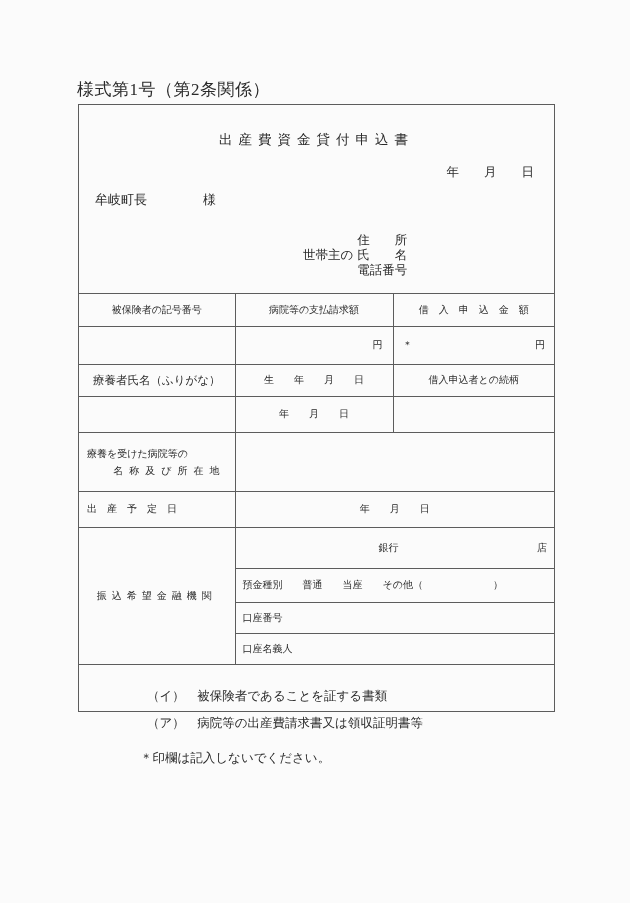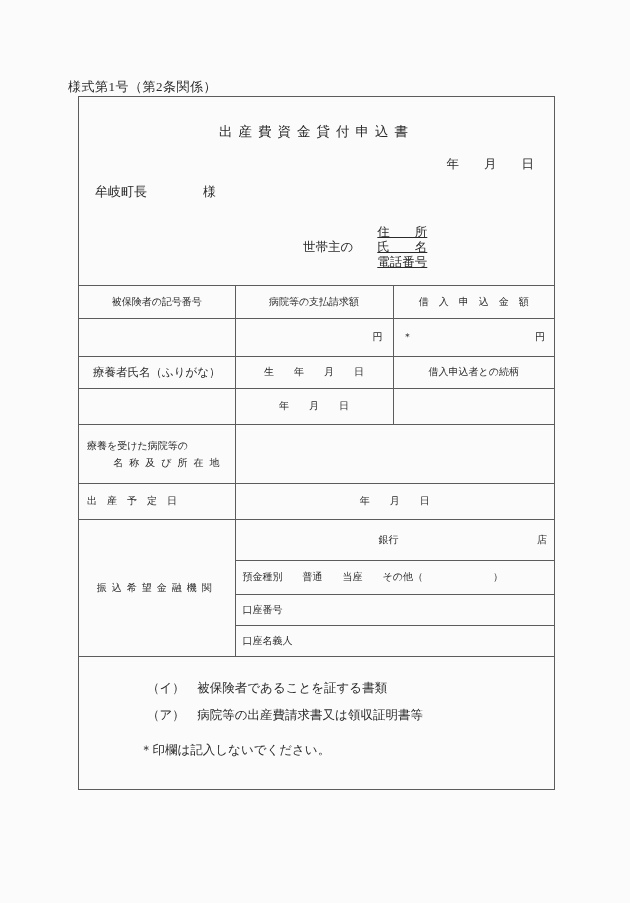--- a/index.html
+++ b/index.html
@@ -7,27 +7,27 @@
   body {
     background: #fbfbfb;
     color: #2a2a2a;
     font-family: "Liberation Serif", "DejaVu Serif", serif;
     font-size: 12.5px;
     -webkit-font-smoothing: antialiased;
   }
   .sheet { position: relative; width: 630px; height: 903px; overflow: hidden; }
 
   .form-number {
-    position: absolute; left: 68px; top: 78px;
-    font-size: 13px; letter-spacing: 0.5px;
+    position: absolute; left: 77px; top: 78px;
+    font-size: 17px; letter-spacing: 0.5px;
   }
 
   .box {
-    position: absolute; left: 78px; top: 96px;
-    width: 477px; height: 694px;
+    position: absolute; left: 78px; top: 104px;
+    width: 477px; height: 608px;
     border: 1px solid #5c5c5c;
   }
 
   
   .header { position: relative; height: 188px; }
   .title {
     padding-top: 27px; text-align: center;
     font-size: 13.5px; letter-spacing: 6px; line-height: 15px;
     white-space: nowrap;
   }
@@ -38,22 +38,22 @@
   .addressee {
     margin-top: 13px; padding-left: 16px;
     font-size: 13px; line-height: 15px;
   }
   .honorific { margin-left: 56px; }
   .household {
     position: absolute; left: 224px; top: 128px;
     display: flex; align-items: center;
     font-size: 12.5px;
   }
-  .hh-prefix { margin-right: 24px; white-space: nowrap; }
-  .hh-lines div { line-height: 15px; white-space: nowrap; text-decoration: underline; }
+  .hh-prefix { margin-right: 4px; white-space: nowrap; }
+  .hh-lines div { line-height: 15px; white-space: nowrap; }
 
   
   .grid { border-top: 1px solid #5c5c5c; border-bottom: 1px solid #5c5c5c; }
   table {
     width: 100%; border-collapse: collapse; table-layout: fixed;
     border-style: hidden;
   }
   td {
     border: 1px solid #5c5c5c;
     font-size: 10px;

